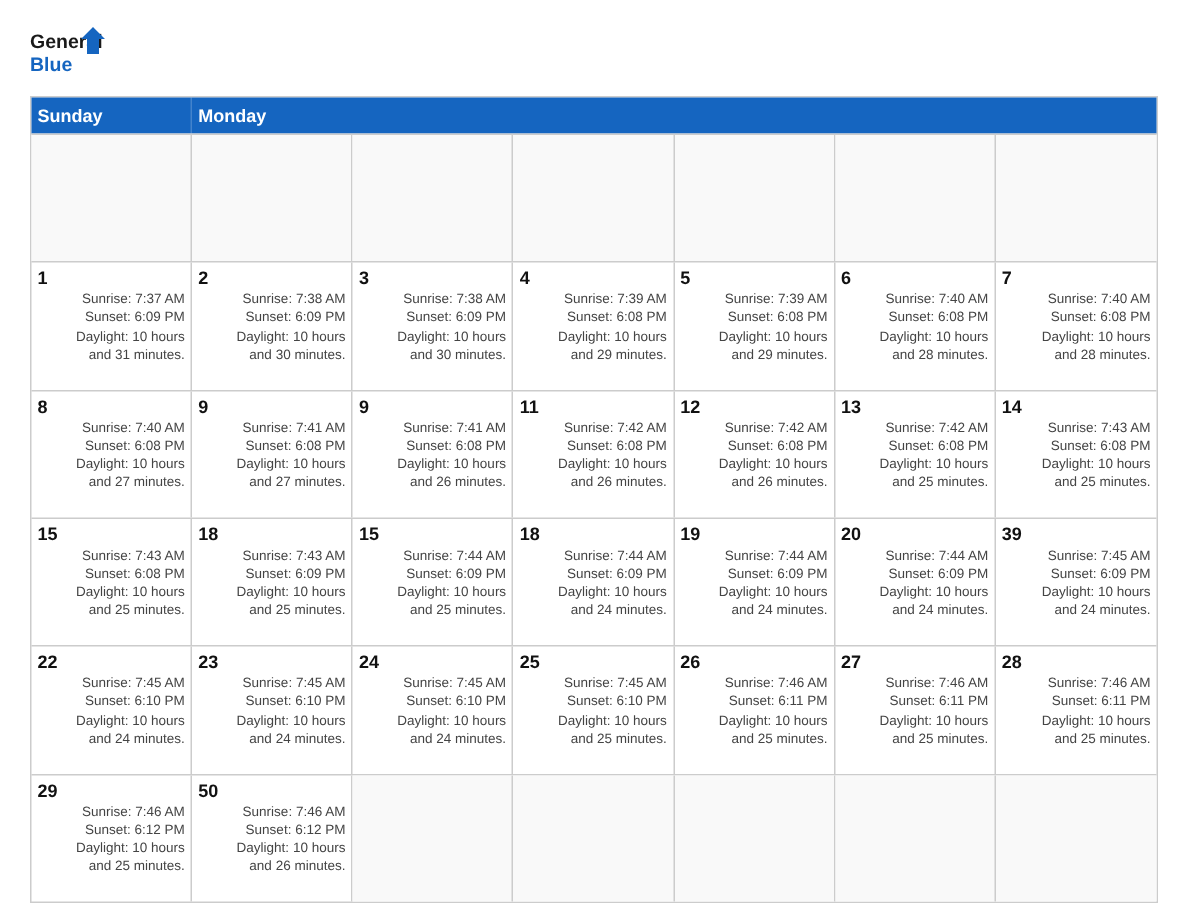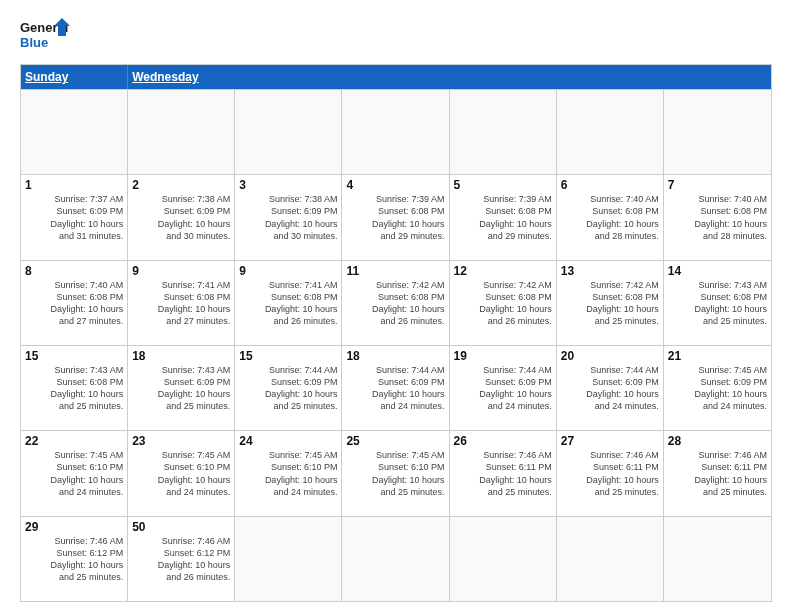--- a/index.html
+++ b/index.html
@@ -52,21 +52,20 @@
       grid-template-columns: repeat(7, 1fr);
       background: #1565c0;
     }
     .cal-header-cell {
       color: white;
       font-size: 12px;
       font-weight: bold;
       padding: 5px 4px;
       text-align: left;
       border-right: 1px solid rgba(255,255,255,0.2);
-      text-decoration: underline;
     }
     .cal-header-cell:last-child { border-right: none; }
     .cal-body {
       display: flex;
       flex-direction: column;
       flex: 1;
     }
     .cal-row {
       display: grid;
       grid-template-columns: repeat(7, 1fr);
@@ -112,21 +111,21 @@
 </div>
     <div class="title-block">
       <div class="month-title"></div>
       <div class="subtitle"></div>
     </div>
   </div>
 
   <div class="calendar">
     <div class="cal-header">
     <div class="cal-header-cell">Sunday</div>
-        <div class="cal-header-cell">Wednesday</div>
+        <div class="cal-header-cell">Monday</div>
       </div>
     <div class="cal-body">
     <div class="cal-row">
           <div class="cal-cell empty"></div>
           <div class="cal-cell empty"></div>
           <div class="cal-cell empty"></div>
           <div class="cal-cell empty"></div>
           <div class="cal-cell empty"></div>
           <div class="cal-cell empty"></div>
           <div class="cal-cell empty"></div>
@@ -210,21 +209,21 @@
           </div>
           <div class="cal-cell">
             <span class="day-num">19</span>
             <div class="day-info">Sunrise: 7:44 AM<br>Sunset: 6:09 PM<br>Daylight: 10 hours<br>and 24 minutes.</div>
           </div>
           <div class="cal-cell">
             <span class="day-num">20</span>
             <div class="day-info">Sunrise: 7:44 AM<br>Sunset: 6:09 PM<br>Daylight: 10 hours<br>and 24 minutes.</div>
           </div>
           <div class="cal-cell">
-            <span class="day-num">21</span>
+            <span class="day-num">39</span>
             <div class="day-info">Sunrise: 7:45 AM<br>Sunset: 6:09 PM<br>Daylight: 10 hours<br>and 24 minutes.</div>
           </div>
         </div>
         <div class="cal-row">
           <div class="cal-cell">
             <span class="day-num">22</span>
             <div class="day-info">Sunrise: 7:45 AM<br>Sunset: 6:10 PM<br>Daylight: 10 hours<br>and 24 minutes.</div>
           </div>
           <div class="cal-cell">
             <span class="day-num">23</span>

